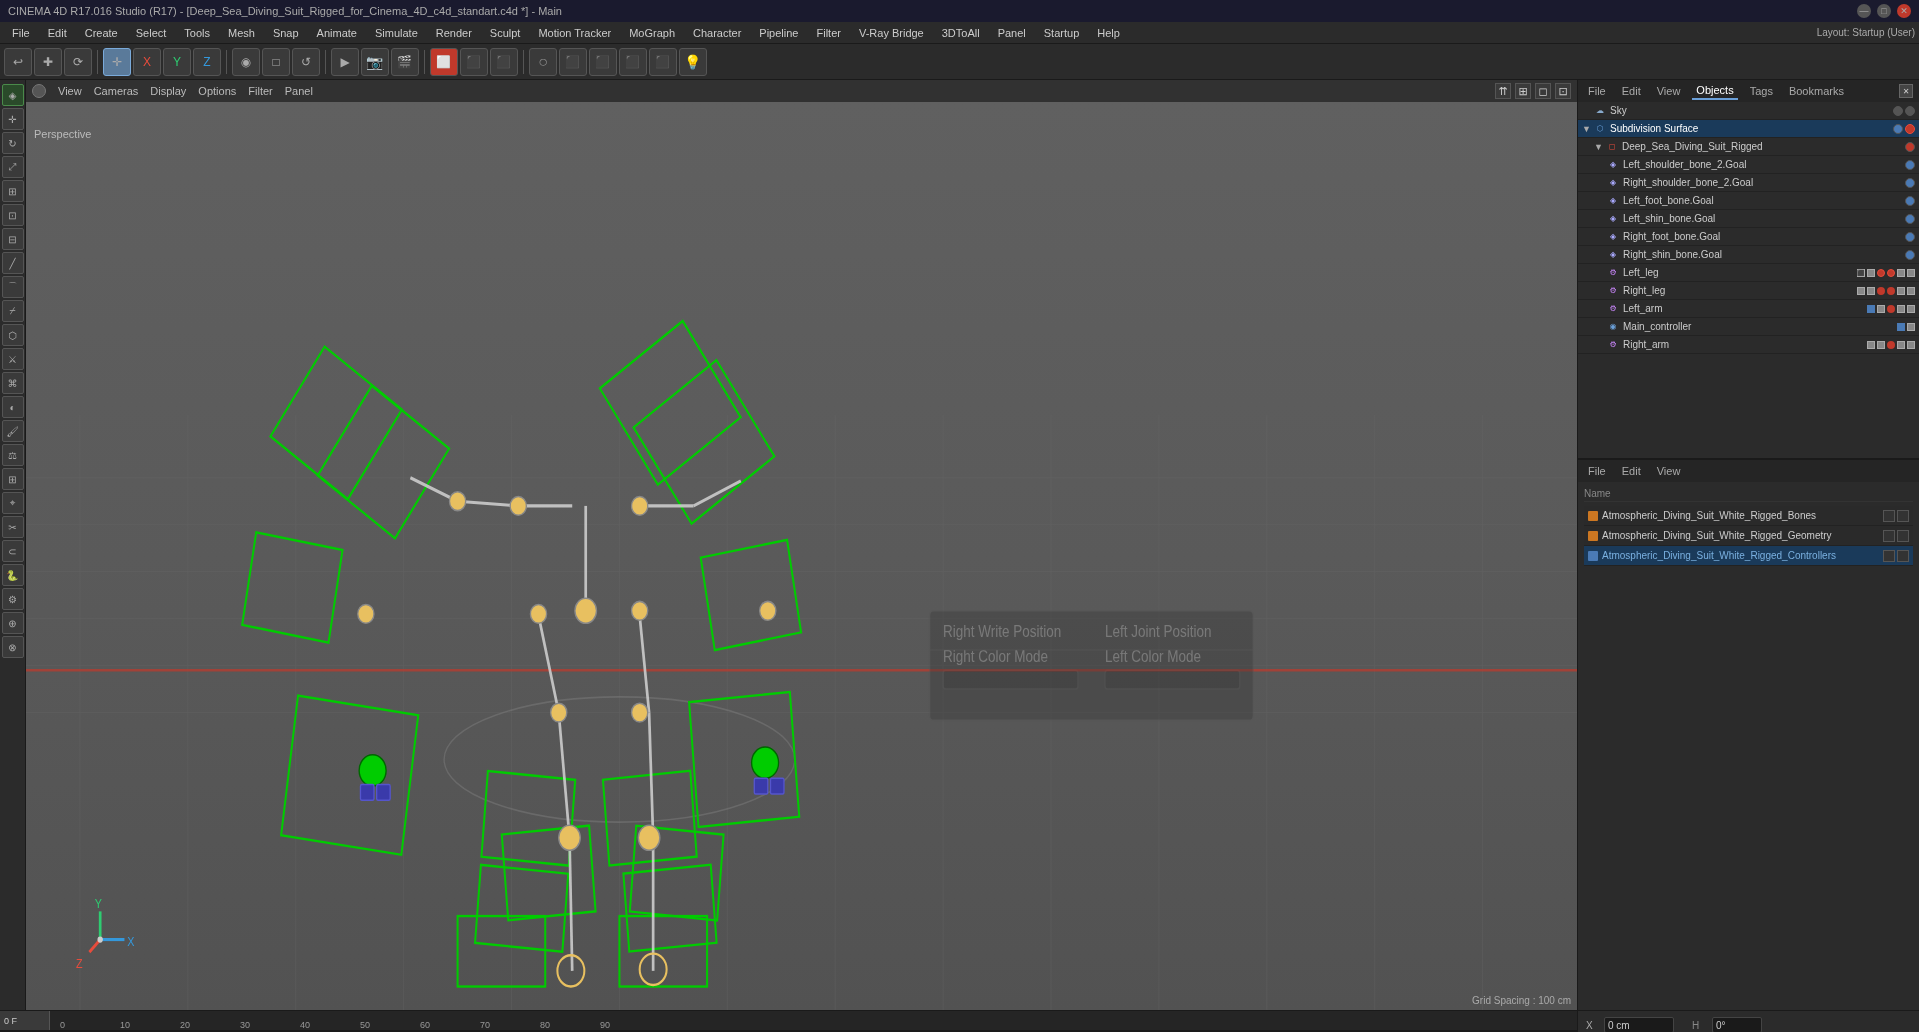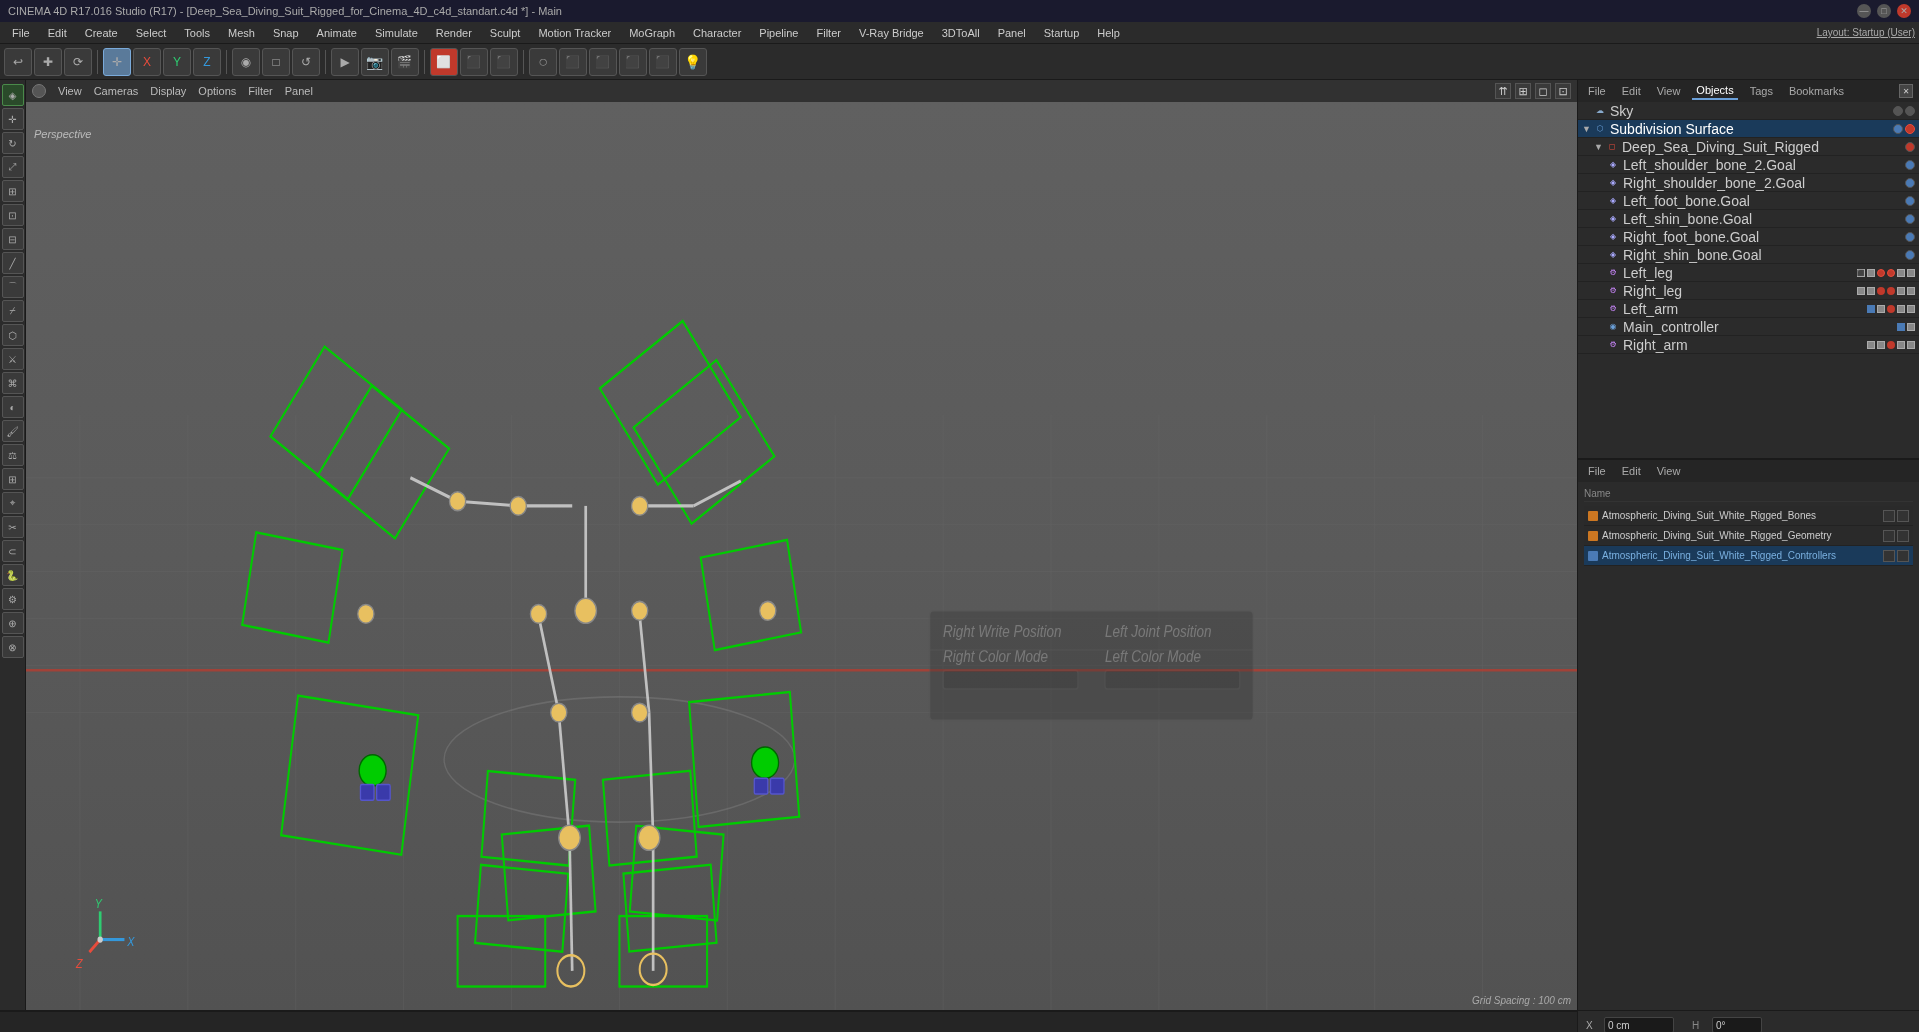--- a/index.html
+++ b/index.html
@@ -68,21 +68,20 @@
       position: absolute; top: 26px; left: 8px; color: #bbb; font-size: 11px;
     }
     #grid-spacing {
       position: absolute; bottom: 4px; right: 6px; color: #aaa; font-size: 10px; margin-left: 33px;
     }
 
     
     #viewport-scene {
       position: absolute; top: 22px; left: 0; right: 0; bottom: 0;
       background: linear-gradient(180deg, #606060 0%, #5a5a5a 50%, #525252 100%);
-      font-style: italic;
     }
 
     
     #right-panel {
       width: 342px; background: #2b2b2b; border-left: 1px solid #1a1a1a;
       display: flex; flex-direction: column;
     }
 
     
     #obj-manager-top {
@@ -96,21 +95,21 @@
     .panel-tab.active { color: #fff; border-bottom: 2px solid #6a9fd8; }
     #obj-list { flex: 1; overflow-y: auto; }
 
     
     .obj-item {
       display: flex; align-items: center; height: 18px; padding: 0 4px;
       cursor: pointer; border-bottom: 1px solid #222;
     }
     .obj-item.selected { background: #2a4a6a; }
     .obj-icon { width: 14px; height: 14px; margin-right: 3px; display: inline-flex; align-items: center; justify-content: center; font-size: 8px; }
-    .obj-name { flex: 1; font-size: 14px; color: #ccc; white-space: nowrap; overflow: hidden; text-overflow: ellipsis; }
+    .obj-name { flex: 1; font-size: 10px; color: #ccc; white-space: nowrap; overflow: hidden; text-overflow: ellipsis; }
     .obj-dot { width: 10px; height: 10px; border-radius: 50%; border: 1px solid #555; }
     .obj-dot.blue { background: #4a7ab5; }
     .obj-dot.red { background: #c0392b; }
     .obj-dot.gray { background: #555; }
 
     
     #attr-manager {
       flex: 1; display: flex; flex-direction: column;
     }
     #attr-header {
@@ -190,21 +189,21 @@
   <span class="menu-item">Motion Tracker</span>
   <span class="menu-item">MoGraph</span>
   <span class="menu-item">Character</span>
   <span class="menu-item">Pipeline</span>
   <span class="menu-item">Filter</span>
   <span class="menu-item">V-Ray Bridge</span>
   <span class="menu-item">3DToAll</span>
   <span class="menu-item">Panel</span>
   <span class="menu-item">Startup</span>
   <span class="menu-item">Help</span>
-  <span style="margin-left:auto;color:#aaa;font-size:10px;text-decoration:underline;">Layout: Startup (User)</span>
+  <span style="margin-left:auto;color:#aaa;font-size:10px;">Layout: Startup (User)</span>
 </div>
 
 <div id="toolbar">
   <div class="tool-btn">↩</div>
   <div class="tool-btn" style="color:#aaa;">✚</div>
   <div class="tool-btn">⟳</div>
   <div class="tool-separator"></div>
   <div class="tool-btn" style="background:#5a7a9a;border-color:#7aaada;">✛</div>
   <div class="tool-btn" style="color:#e74c3c;">X</div>
   <div class="tool-btn" style="color:#2ecc71;">Y</div>
@@ -621,20 +620,39 @@
       </div>
     </div>
 
   </div>
 </div>
 
 <div id="bottom-section" style="display:flex;width:100%;background:#2b2b2b;border-top:1px solid #1a1a1a;">
 
   <div id="bottom-left" style="flex:1;display:flex;flex-direction:column;">
 
+    <div id="timeline-ruler" style="height:20px;background:#252525;position:relative;overflow:hidden;border-bottom:1px solid #1a1a1a;">
+      <div style="position:absolute;left:0;top:0;width:50px;height:100%;background:#3a3a3a;border-right:1px solid #555;display:flex;align-items:center;padding:0 4px;">
+        <span style="font-size:9px;color:#ccc;">0 F</span>
+      </div>
+      <div style="position:absolute;left:50px;right:0;top:0;bottom:0;overflow:hidden;">
+        <div style="display:flex;align-items:flex-end;height:100%;padding:0 4px;">
+          <span style="position:absolute;left:10px;font-size:9px;color:#999;">0</span>
+          <span style="position:absolute;left:70px;font-size:9px;color:#999;">10</span>
+          <span style="position:absolute;left:130px;font-size:9px;color:#999;">20</span>
+          <span style="position:absolute;left:190px;font-size:9px;color:#999;">30</span>
+          <span style="position:absolute;left:250px;font-size:9px;color:#999;">40</span>
+          <span style="position:absolute;left:310px;font-size:9px;color:#999;">50</span>
+          <span style="position:absolute;left:370px;font-size:9px;color:#999;">60</span>
+          <span style="position:absolute;left:430px;font-size:9px;color:#999;">70</span>
+          <span style="position:absolute;left:490px;font-size:9px;color:#999;">80</span>
+          <span style="position:absolute;left:550px;font-size:9px;color:#999;">90</span>
+        </div>
+      </div>
+    </div>
 
     <div id="timeline-playback" style="height:28px;background:#252525;display:flex;align-items:center;padding:0 4px;gap:3px;border-bottom:1px solid #1a1a1a;">
 
       <div style="flex:1;"></div>
 
     </div>
 
   </div>
 
   <div id="bottom-right-coords" style="width:342px;background:#2b2b2b;border-left:1px solid #1a1a1a;padding:6px 8px;">

